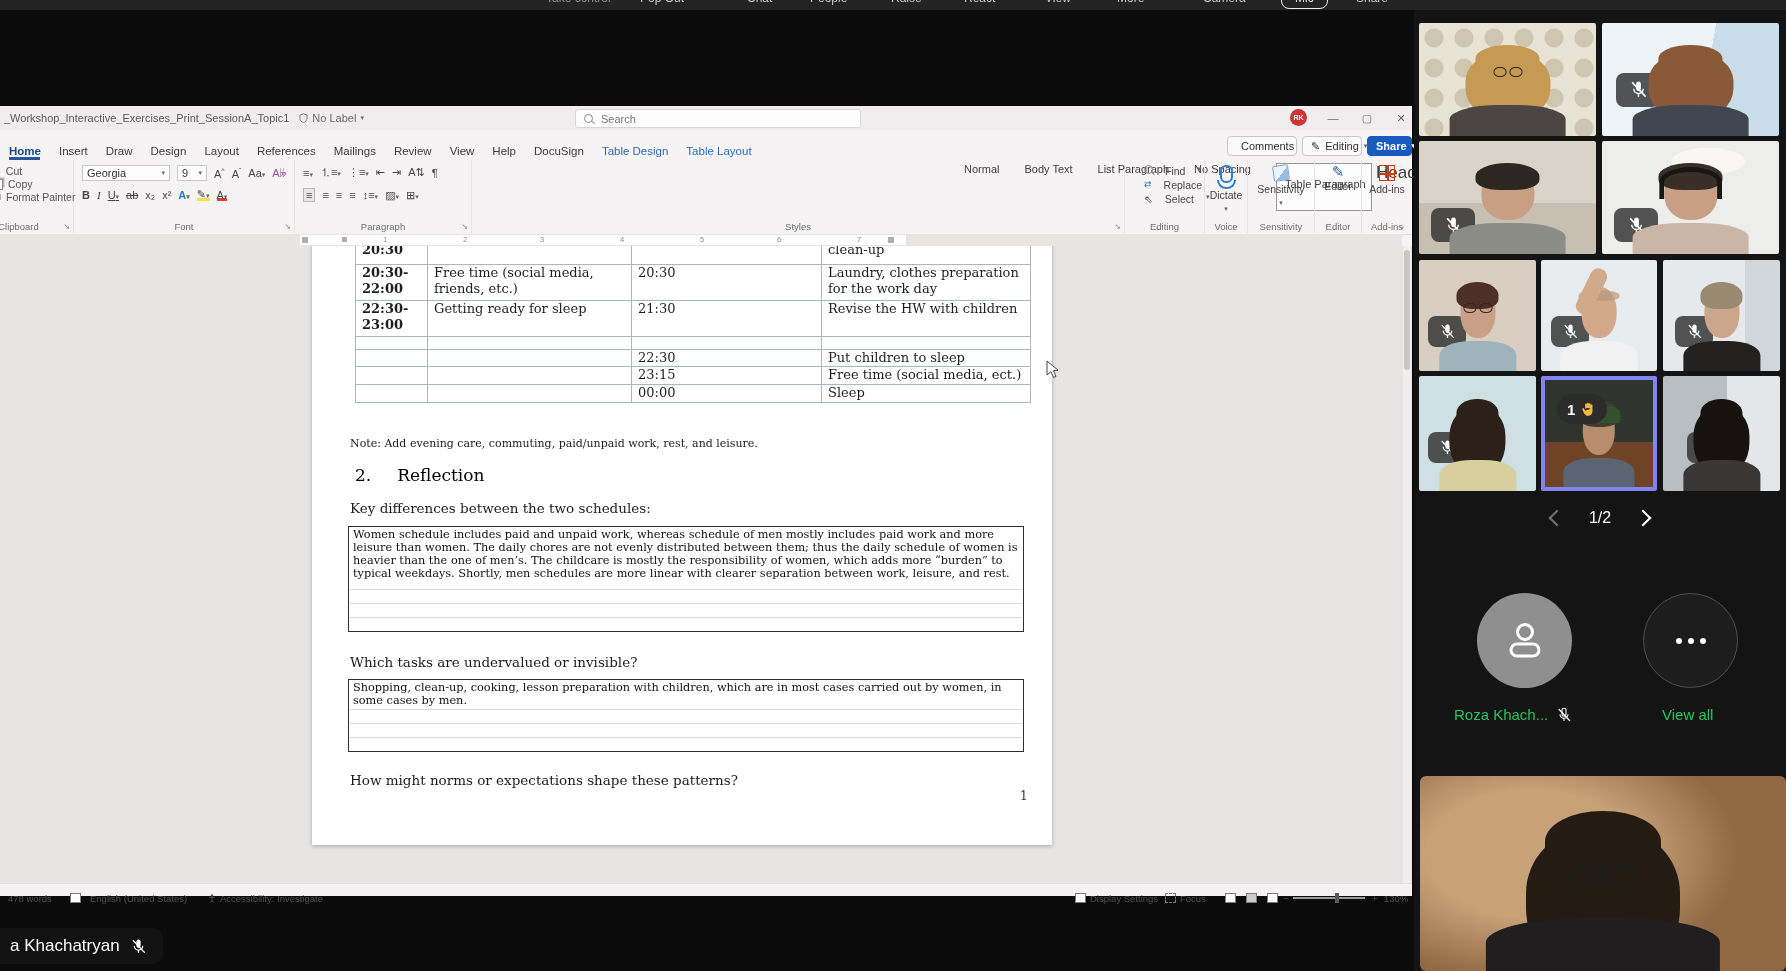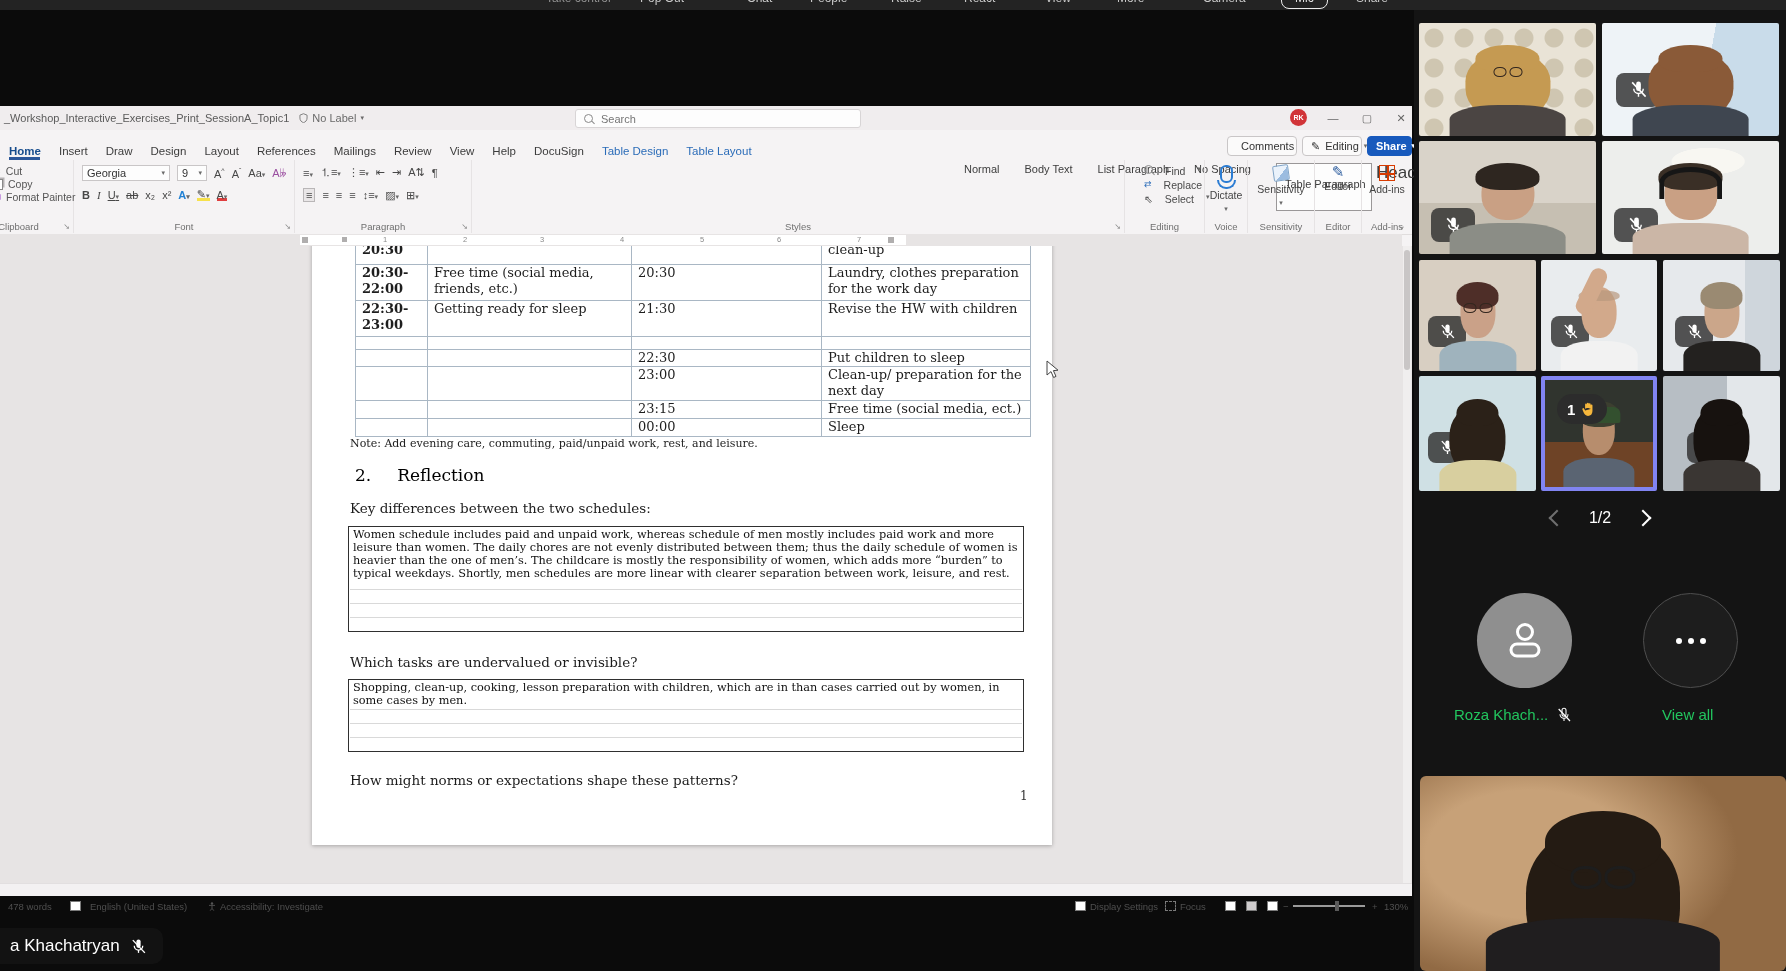--- a/index.html
+++ b/index.html
@@ -89,21 +89,21 @@
   .q{position:absolute;left:38px;font-size:13.5px;color:#1c1c1c;}
   .abox{position:absolute;left:36px;width:676px;border:1.5px solid #2f2f2f;box-sizing:border-box;background:#fff;}
   .abox .atext{padding:2px 4px 0;font-size:11.3px;line-height:1.14;color:#111;}
   .erow{height:13px;border-top:1px solid #d9d9d9;margin:0 1px;}
   .pageno{position:absolute;left:708px;top:551px;font-size:12px;color:#333;}
   .vscroll{position:absolute;right:1px;top:0;bottom:0;width:8px;background:#f0eeee;}
   .vthumb{position:absolute;left:1px;top:4px;width:6px;height:120px;border-radius:3px;background:#c9c6c6;}
   
   .statusbar{position:absolute;left:0;right:0;bottom:0;height:12px;background:#f3f1f2;border-top:1px solid #e2dfe0;
              font-size:9.5px;color:#4f4f4f;}
-  .sbitem{position:absolute;top:8px;height:28px;display:flex;align-items:center;gap:4px;white-space:nowrap;}
+  .sbitem{position:absolute;top:0;height:28px;display:flex;align-items:center;gap:4px;white-space:nowrap;}
   .sbbox{display:inline-block;width:9px;height:8px;border:1px solid #7a7a7a;background:#fff;}
   .sbbox.selv{background:#cfcccd;}
   .ztrack{position:relative;width:72px;height:2px;background:#9a9a9a;}
   .zthumb{position:absolute;left:58%;top:-4px;width:4px;height:10px;background:#5a5a5a;}
   
   .panel{position:absolute;left:1414px;top:0;width:372px;height:971px;background:#141414;z-index:20;}
   .tile{position:absolute;background:#333;overflow:hidden;border-radius:2px;}
   .mute{position:absolute;background:rgba(48,48,48,.82);border-radius:8px;display:flex;align-items:center;justify-content:center;}
   .mute.lg{width:44px;height:34px;}
   .mute.sm{width:38px;height:31px;}
@@ -435,26 +435,20 @@
                 <td></td>
                 <td></td>
                 <td></td>
               </tr>
           <tr class="r4">
                 <td class="c1"></td>
                 <td></td>
                 <td>22:30</td>
                 <td>Put children to sleep</td>
               </tr>
-          <tr class="r5">
-                <td class="c1"></td>
-                <td></td>
-                <td>23:00</td>
-                <td>Clean-up/ preparation for the next day</td>
-              </tr>
           <tr class="r6">
                 <td class="c1"></td>
                 <td></td>
                 <td>23:15</td>
                 <td>Free time (social media, ect.)</td>
               </tr>
           <tr class="r7">
                 <td class="c1"></td>
                 <td></td>
                 <td>00:00</td>
@@ -474,21 +468,21 @@
           <div class="atext">Women schedule includes paid and unpaid work, whereas schedule of men mostly includes paid work and more leisure than women. The daily chores are not evenly distributed between them; thus the daily schedule of women is heavier than the one of men’s. The childcare is mostly the responsibility of women, which adds more “burden” to typical weekdays. Shortly, men schedules are more linear with clearer separation between work, leisure, and rest.</div>
           <div style="position:absolute;left:0;right:0;bottom:0">
             <div class="erow"></div>
             <div class="erow"></div>
             <div class="erow"></div>
           </div>
         </div>
 
         <div class="q" style="top:416px">Which tasks are undervalued or invisible?</div>
         <div class="abox" style="top:441px;height:73px">
-          <div class="atext">Shopping, clean-up, cooking, lesson preparation with children, which are in than cases carried out by women, in some cases by men.</div>
+          <div class="atext">Shopping, clean-up, cooking, lesson preparation with children, which are in most cases carried out by women, in some cases by men.</div>
           <div style="position:absolute;left:0;right:0;bottom:0">
             <div class="erow"></div>
             <div class="erow"></div>
             <div class="erow"></div>
           </div>
         </div>
 
         <div class="q" style="top:534px">How might norms or expectations shape these patterns?</div>
         <div class="pageno">1</div>
       </div>

